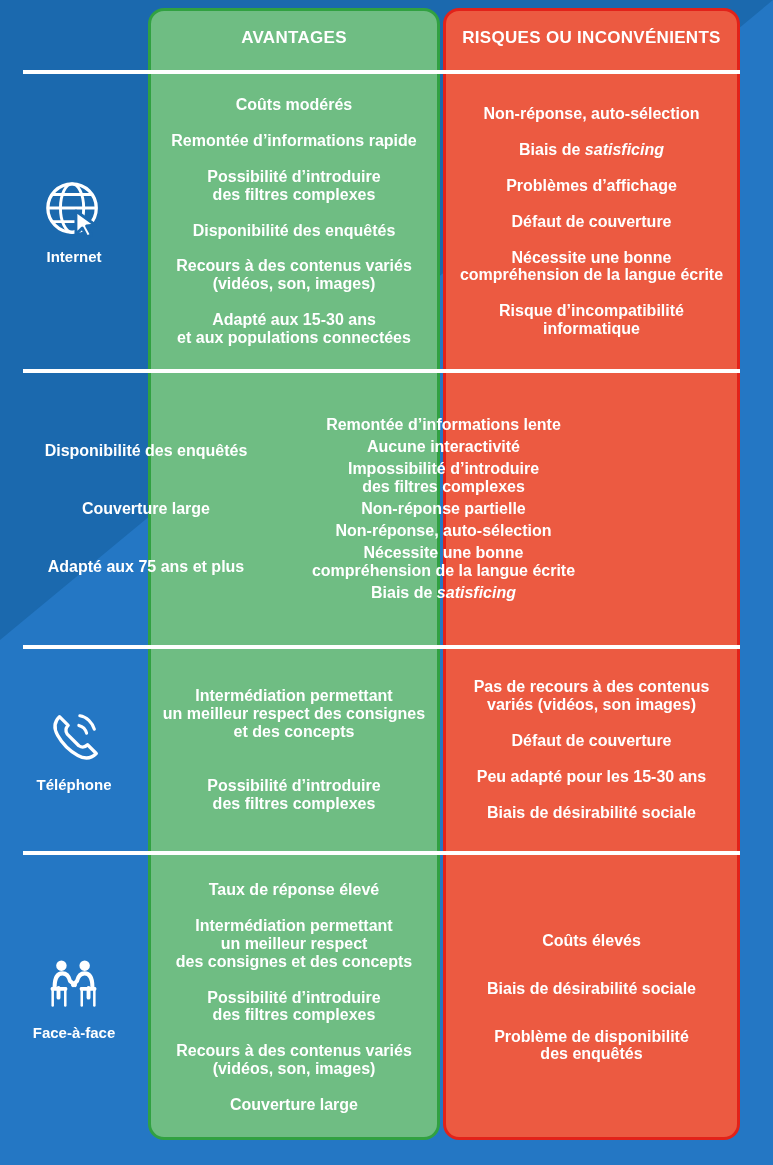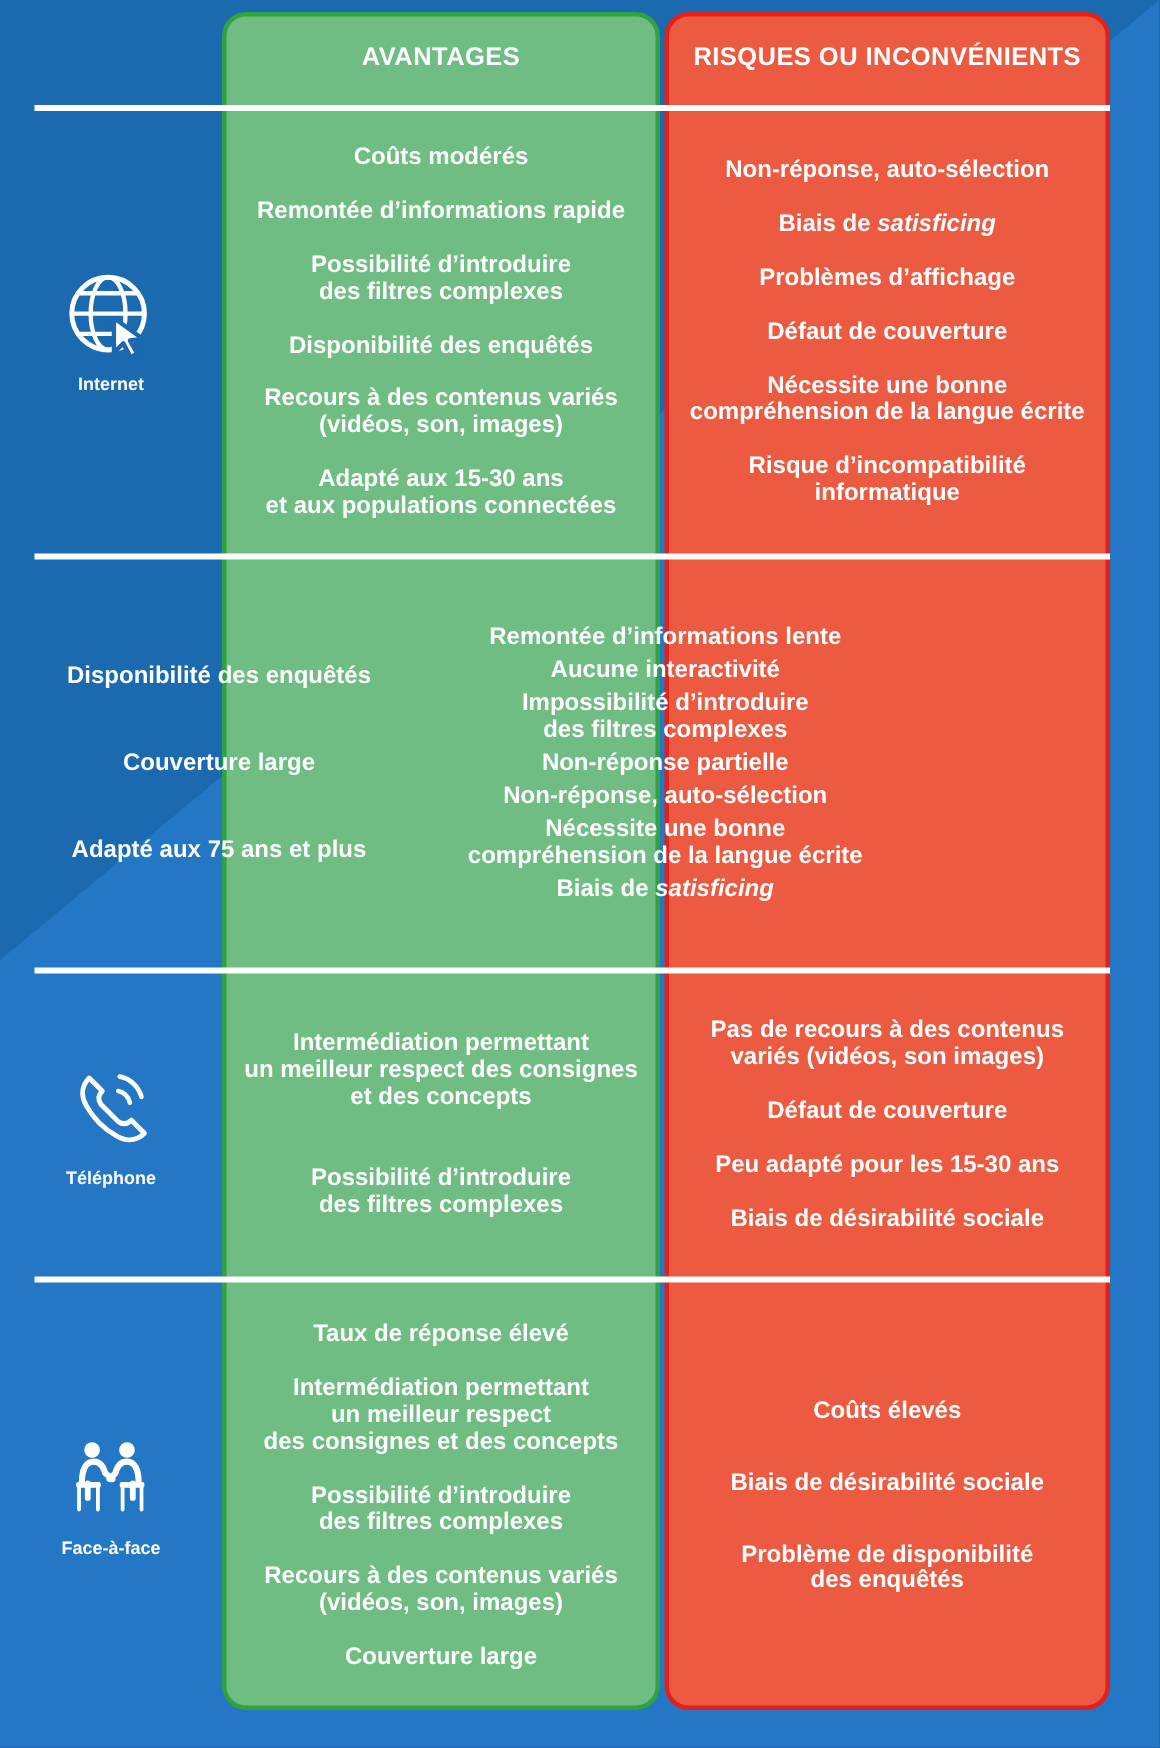--- a/index.html
+++ b/index.html
@@ -90,21 +90,21 @@
     width: 148px;
     flex: 0 0 148px;
     display: flex;
     flex-direction: column;
     align-items: center;
     justify-content: center;
     color: #ffffff;
   }
   .cell-label .label-text {
     margin-top: 7px;
-    font-size: 12px;
+    font-size: 15px;
     font-weight: bold;
     color: #ffffff;
     text-align: center;
   }
   .cell-label svg { display: block; }
 
   .cell-pros, .cell-cons {
     box-sizing: border-box;
     display: flex;
     flex-direction: column;

